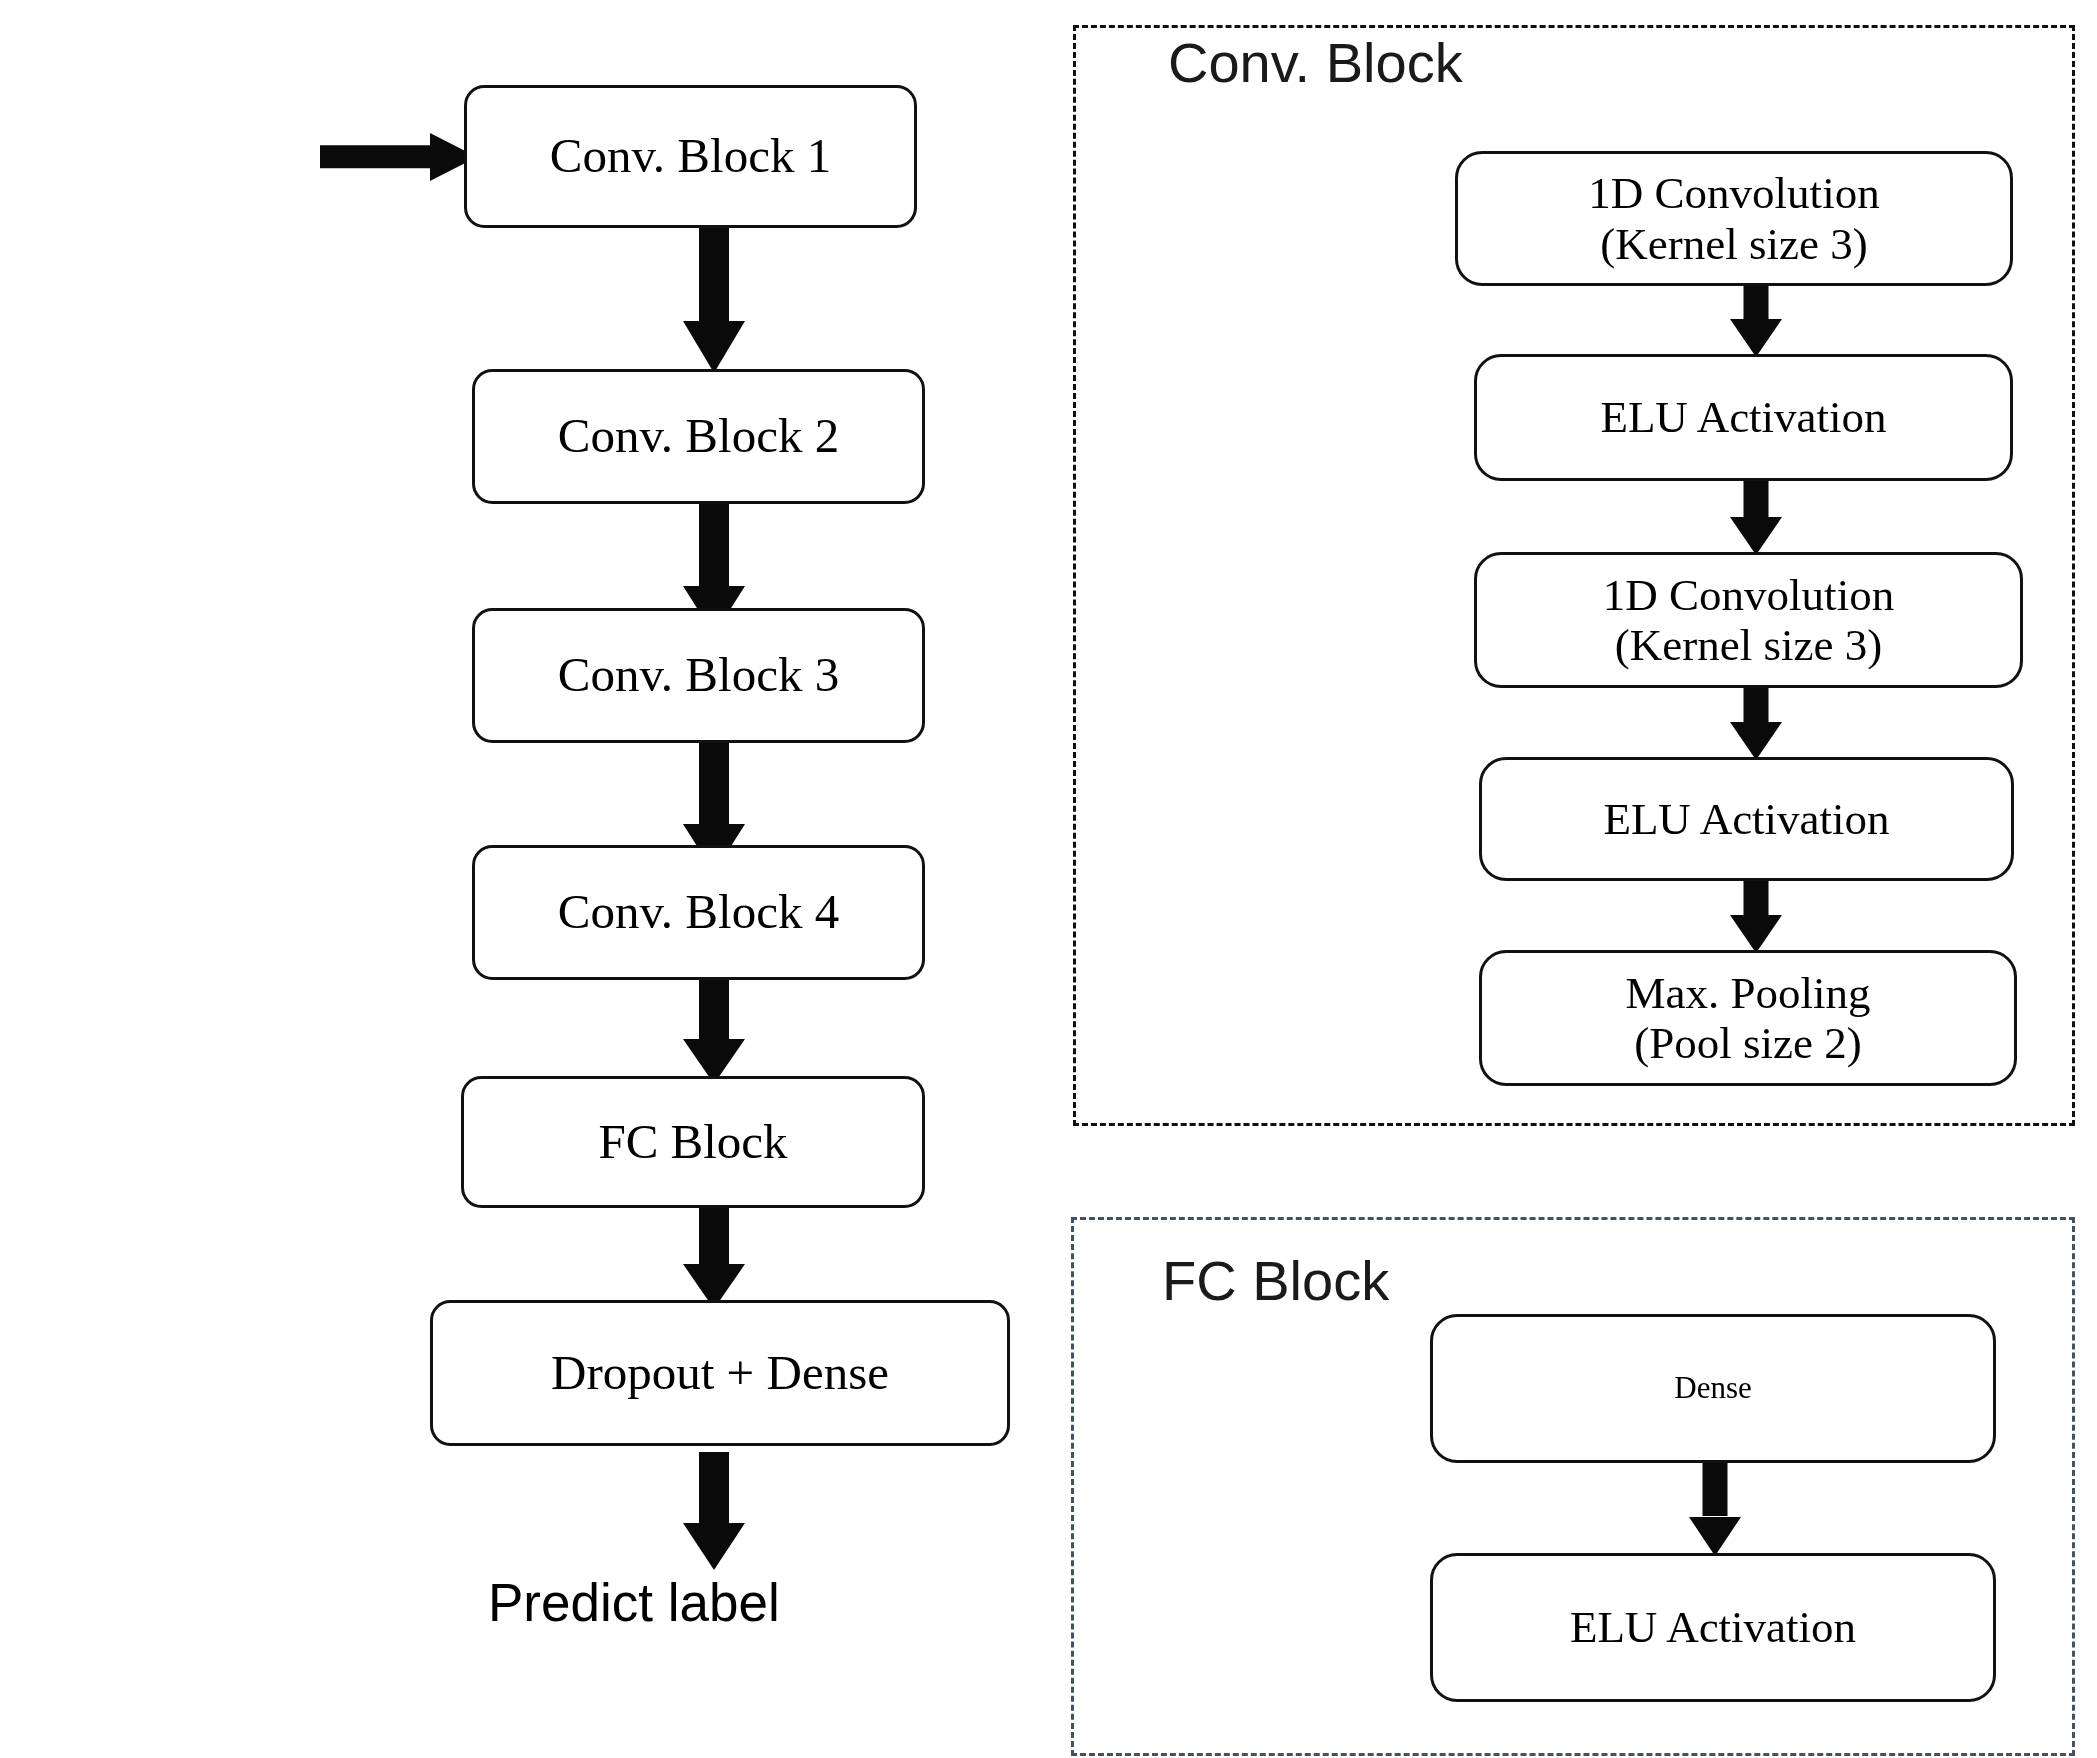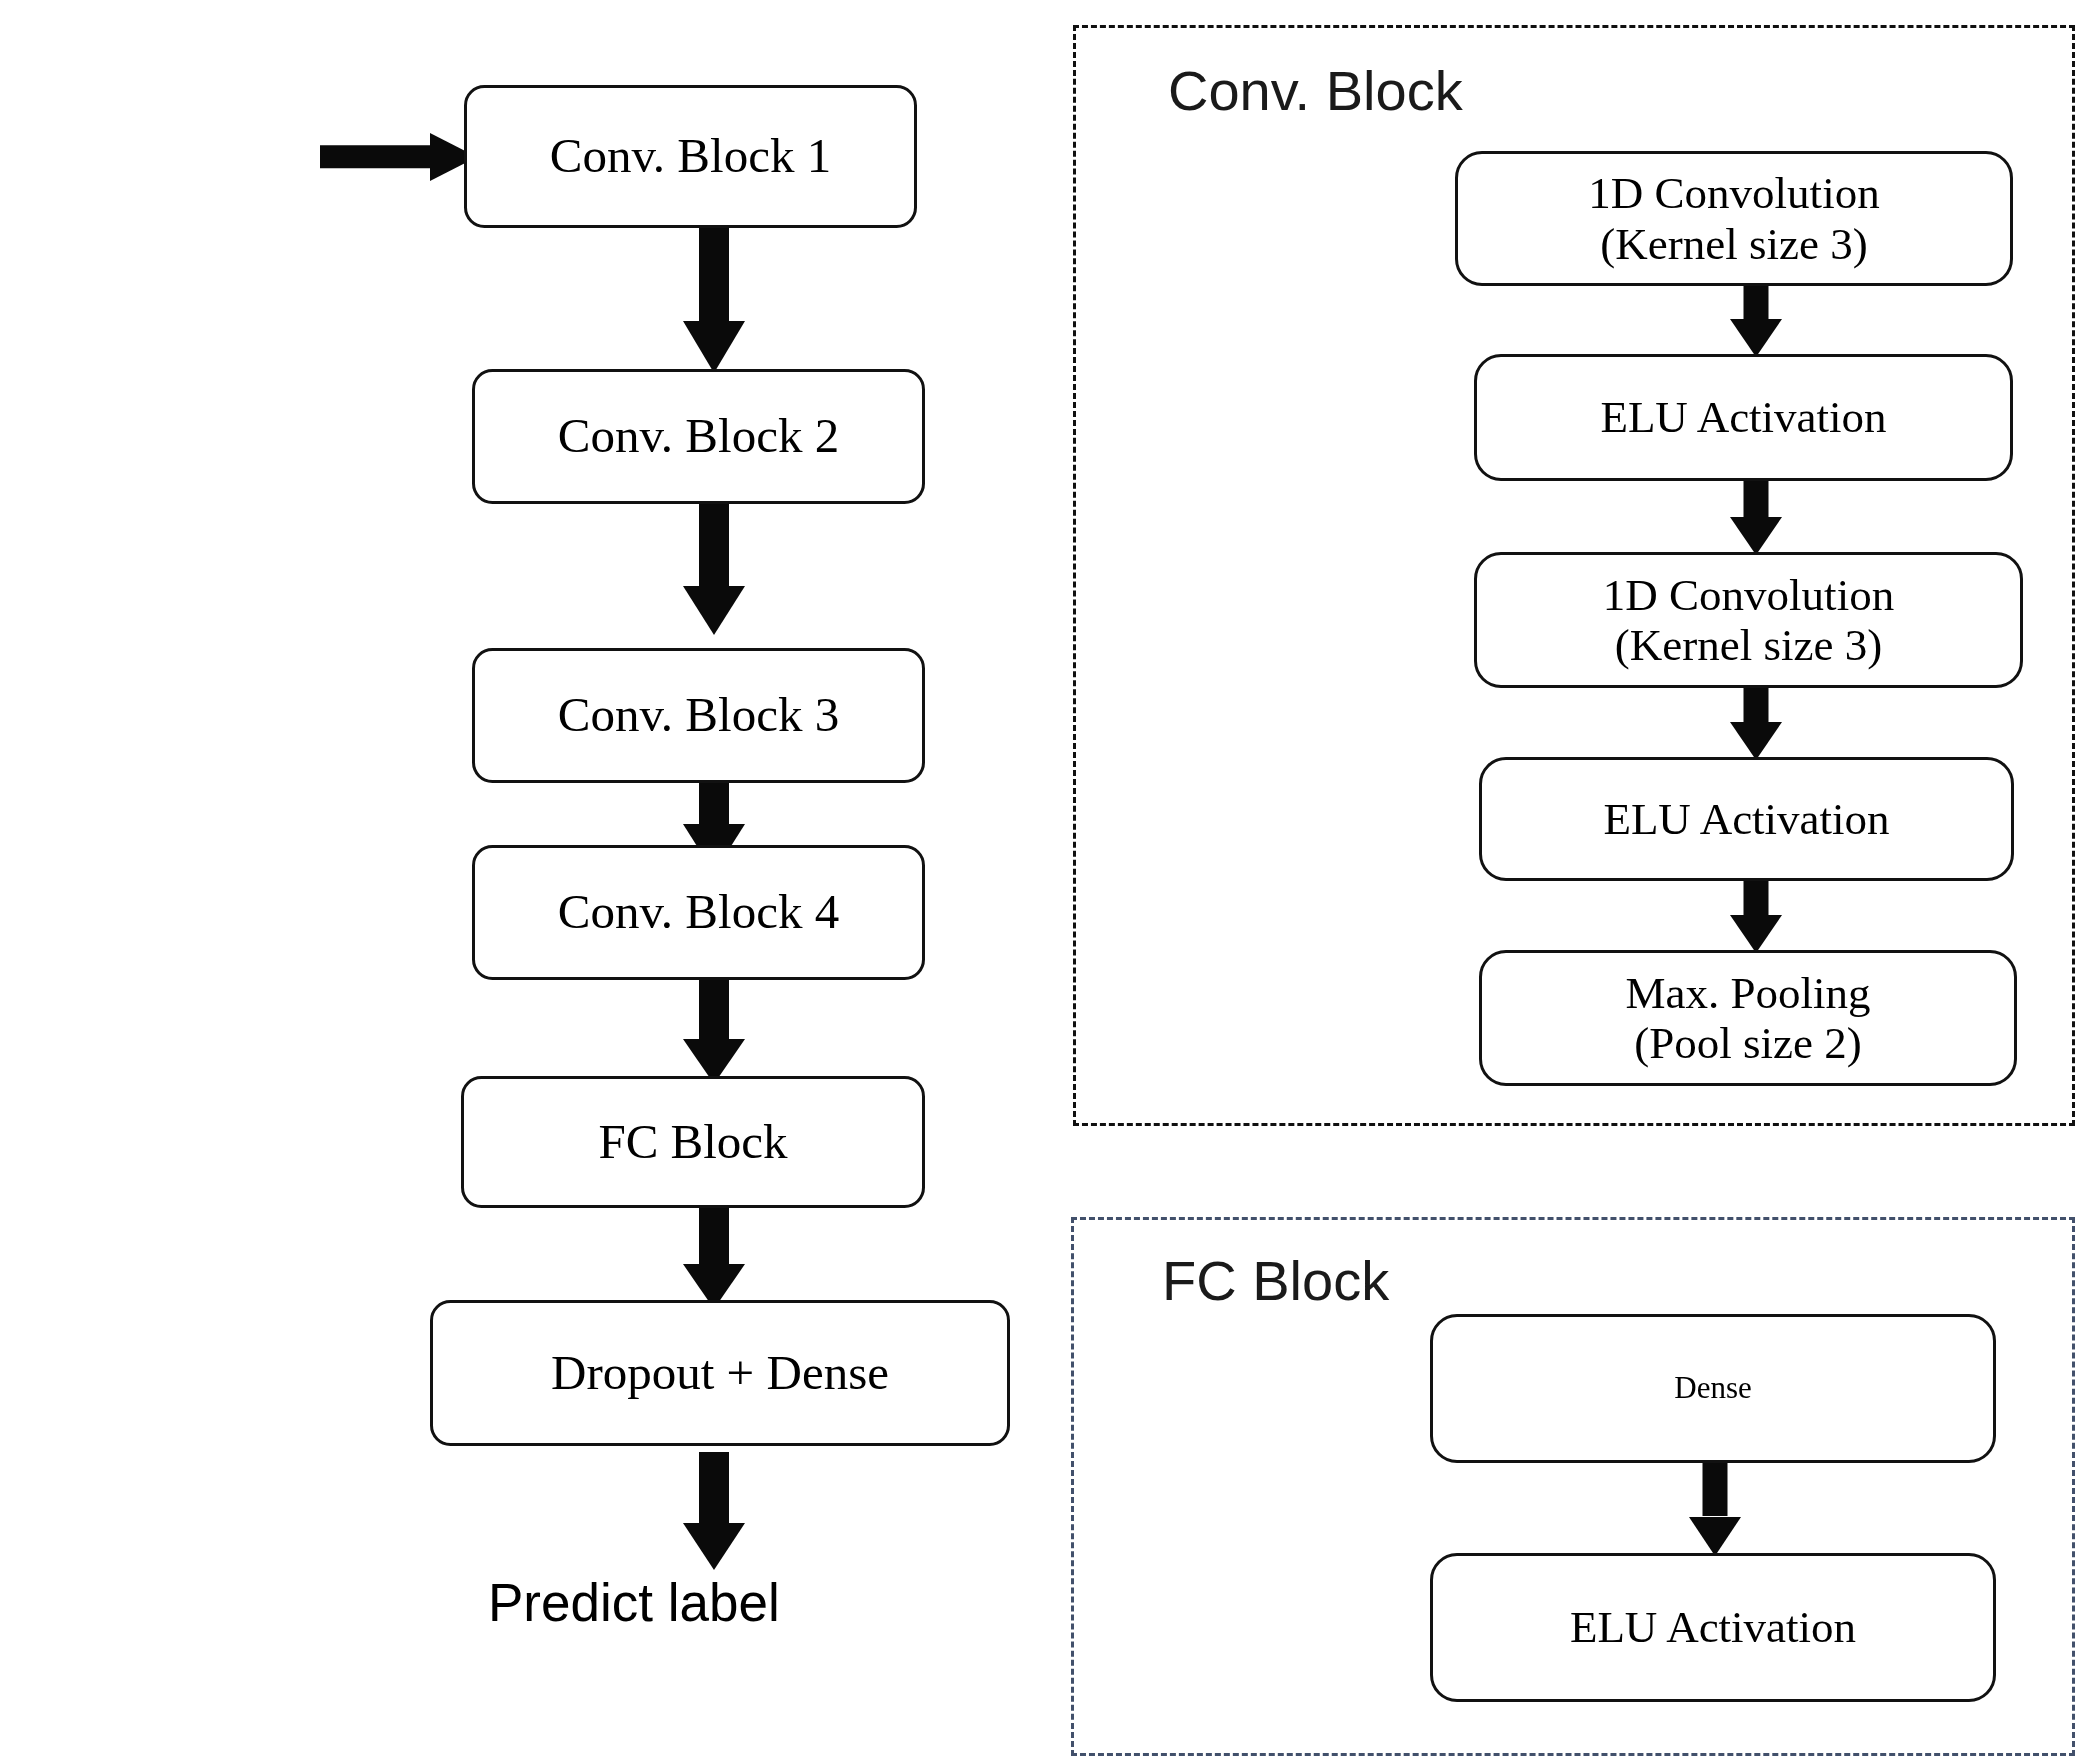--- a/index.html
+++ b/index.html
@@ -138,21 +138,21 @@
 
   <div class="box" style="left:472px; top:369px; width:453px; height:135px; font-size:49px;">
     <span class="line1">Conv. Block 2</span>
   </div>
 
   <div class="arrow-down" style="left:671px; top:500px; width:86px; height:135px;">
     <div class="shaft" style="width:30px; height:91px;"></div>
     <div class="head" style="border-left-width:31px; border-right-width:31px; border-top-width:49px;"></div>
   </div>
 
-  <div class="box" style="left:472px; top:608px; width:453px; height:135px; font-size:49px;margin-top:40px;">
+  <div class="box" style="left:472px; top:608px; width:453px; height:135px; font-size:49px;">
     <span class="line1">Conv. Block 3</span>
   </div>
 
   <div class="arrow-down" style="left:671px; top:740px; width:86px; height:133px;">
     <div class="shaft" style="width:30px; height:88px;"></div>
     <div class="head" style="border-left-width:31px; border-right-width:31px; border-top-width:49px;"></div>
   </div>
 
   <div class="box" style="left:472px; top:845px; width:453px; height:135px; font-size:49px;">
     <span class="line1">Conv. Block 4</span>
@@ -180,21 +180,21 @@
     <div class="shaft" style="width:30px; height:72px;"></div>
     <div class="head" style="border-left-width:31px; border-right-width:31px; border-top-width:47px;"></div>
   </div>
 
   <div class="plain-label" style="left:488px; top:1572px; font-size:53px;">
     <span>Predict label</span>
   </div>
 
   <div class="panel" style="left:1073px; top:25px; width:1002px; height:1101px;"></div>
 
-  <div class="panel-title" style="left:1168px; top:58px; font-size:56px;">
+  <div class="panel-title" style="left:1168px; top:30px; font-size:56px;">
     <span>Conv. Block</span>
   </div>
 
   <div class="box" style="left:1455px; top:151px; width:558px; height:135px; font-size:45px; border-radius:27px;">
     <span class="line1">1D Convolution</span>
     <span class="line2">(Kernel size  3)</span>
   </div>
 
   <div class="arrow-down" style="left:1717px; top:282px; width:78px; height:75px;">
     <div class="shaft" style="width:25px; height:39px;"></div>

